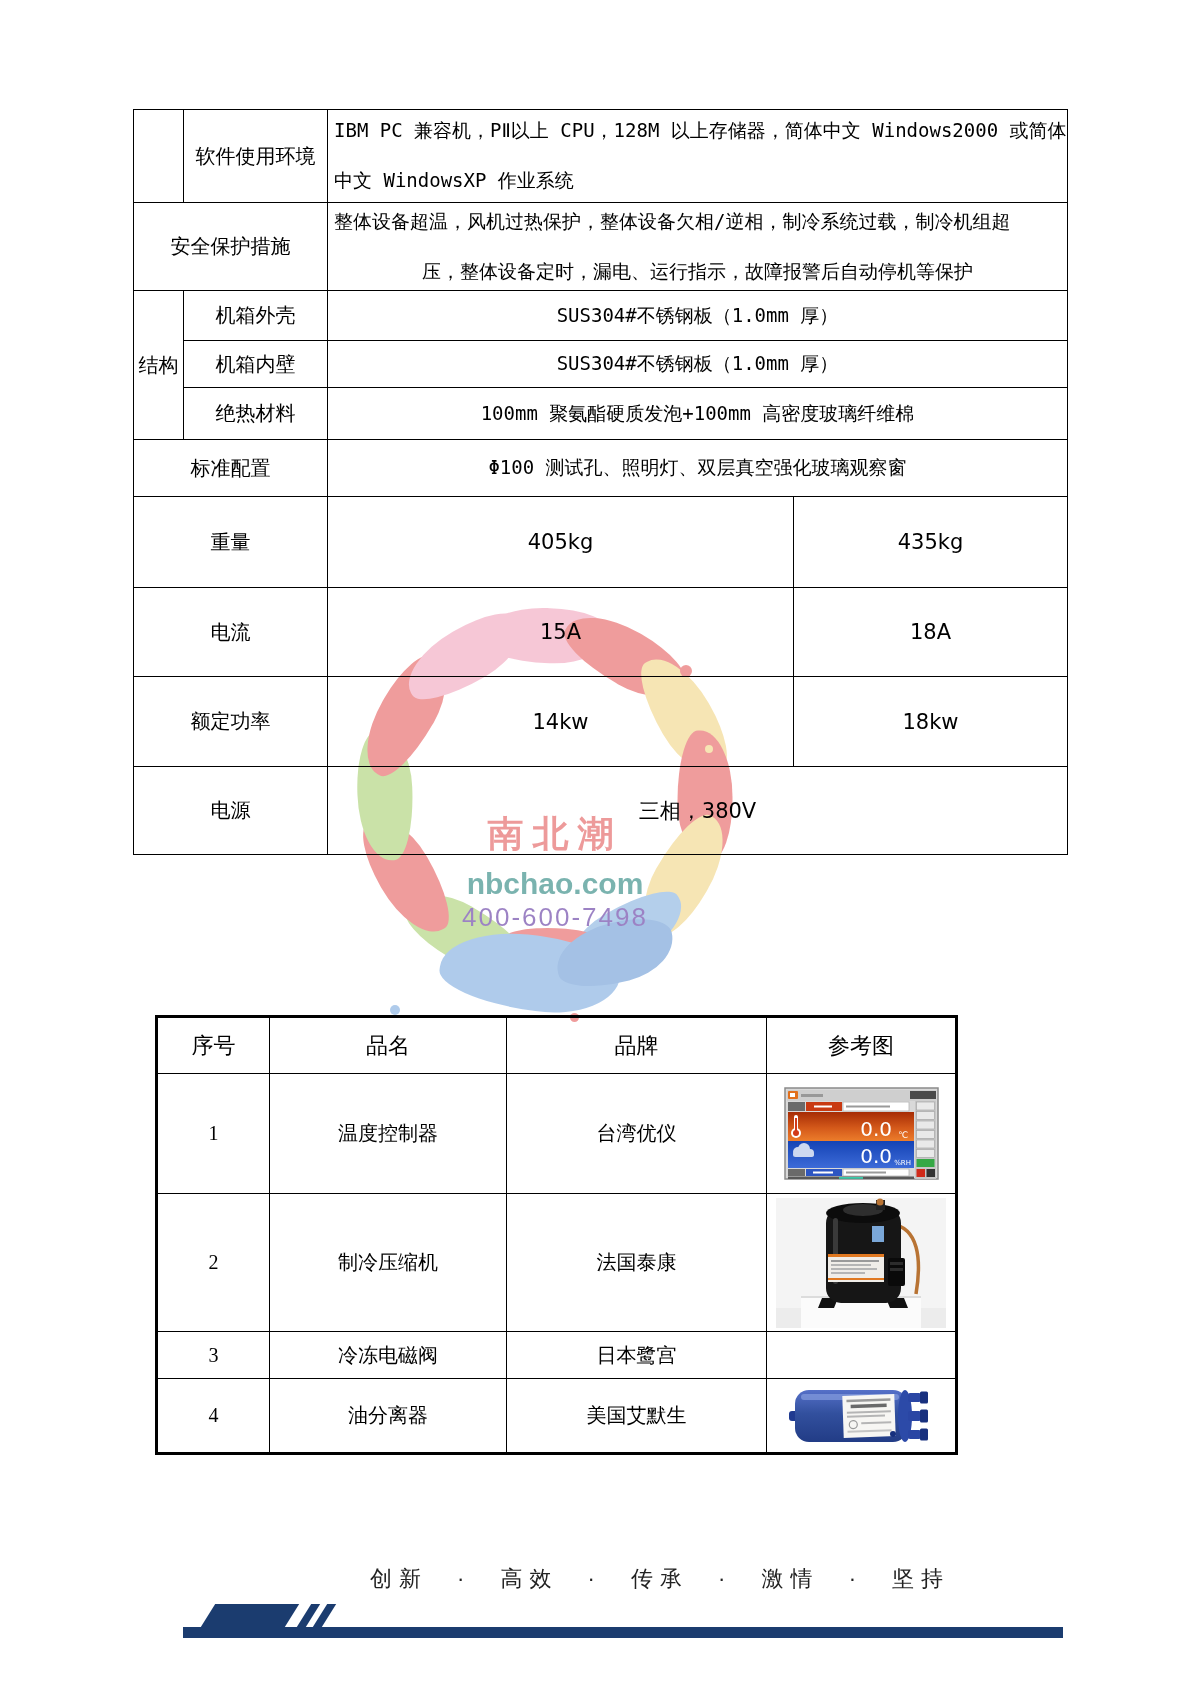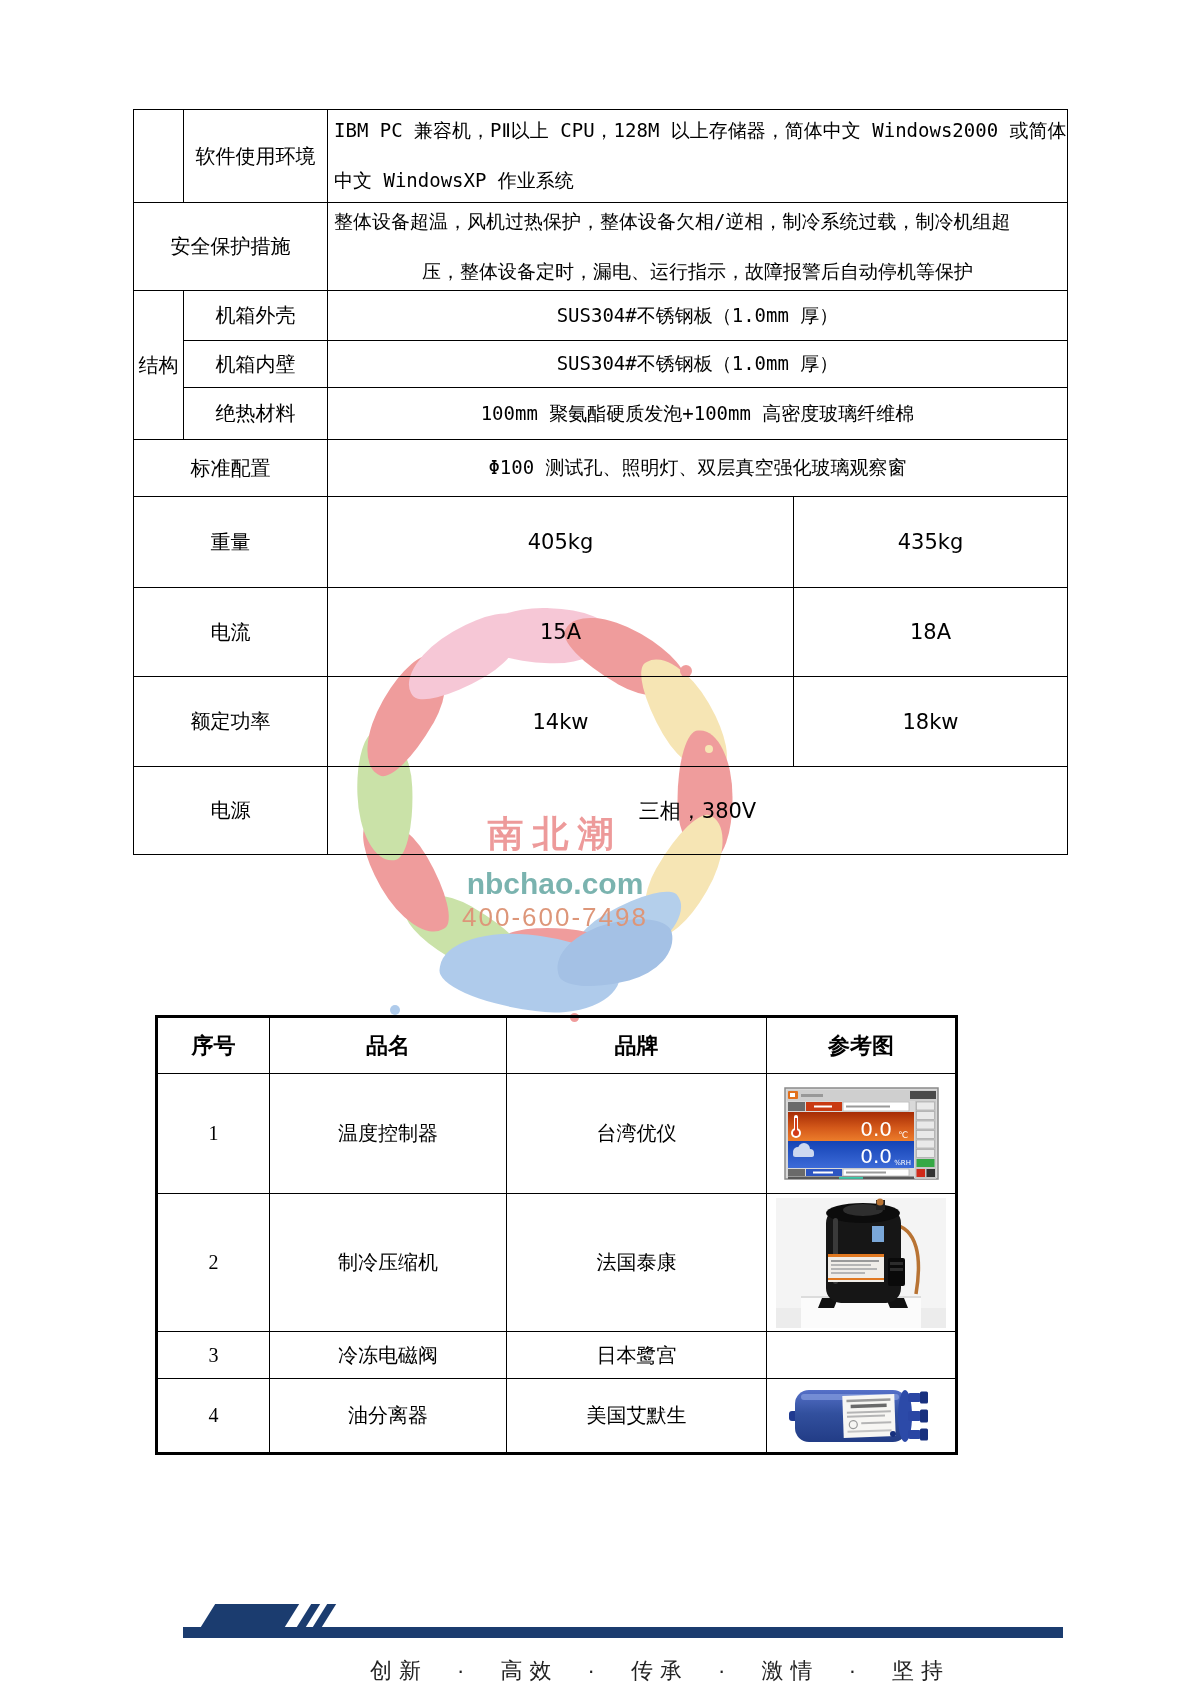--- a/index.html
+++ b/index.html
@@ -8,48 +8,48 @@
 
   
   .watermark{position:absolute;left:350px;top:605px;width:400px;height:420px;opacity:.55;z-index:0;}
   .blob{position:absolute;width:130px;height:55px;border-radius:52% 48% 45% 55%/60% 40% 62% 38%;}
   .dot{position:absolute;border-radius:50%;}
   .wm-text{position:absolute;left:60px;top:205px;width:290px;text-align:center;z-index:1;}
   .wm-brand{font-size:36px;font-weight:bold;color:#df4848;letter-spacing:9px;
             font-family:"Liberation Serif",serif;}
   .wm-domain{font-size:30px;font-weight:bold;color:#0f766e;margin-top:8px;
              font-family:"Liberation Sans",sans-serif;}
-  .wm-phone{font-size:26px;color:#c2410c;letter-spacing:2px;margin-top:1px;
+  .wm-phone{font-size:26px;color:#4c1d95;letter-spacing:2px;margin-top:1px;
             font-family:"Liberation Sans",sans-serif;}
 
   
   table{border-collapse:collapse;table-layout:fixed;position:absolute;z-index:1;background:transparent;}
   td,th{border:1px solid #000;padding:0;text-align:center;vertical-align:middle;
         font-size:20px;background:transparent;overflow:hidden;}
 
   .spec{left:133px;top:109px;width:934px;}
   .spec .lbl{font-size:20px;}
   .v-mono{font-family:"DejaVu Sans Mono",monospace;font-size:19px;}
   .v-sans{font-family:"DejaVu Sans",sans-serif;font-size:21px;}
   .two-line{display:flex;flex-direction:column;justify-content:space-around;height:100%;gap:24px;}
   .tl-left{text-align:left;padding-left:6px;}
   .tl-center{text-align:center;}
 
   .parts{left:155px;top:1015px;width:800px;border:3px solid #000;}
-  .parts th{font-size:22px;font-weight:bold;}
+  .parts th{font-size:22px;font-weight:normal;}
   .parts td{font-size:20px;}
   .imgcell{vertical-align:middle;}
   .imgwrap{display:flex;align-items:center;justify-content:center;height:100%;}
 
   
   .section-heading{position:absolute;left:130px;top:903px;font-size:28px;font-weight:800;
                    letter-spacing:2px;font-family:"Liberation Sans",sans-serif;z-index:1;}
 
   
-  .footer-slogan{position:absolute;left:310px;top:1656px;width:700px;text-align:center;
+  .footer-slogan{position:absolute;left:310px;top:1564px;width:700px;text-align:center;
                  font-size:22px;color:#222;letter-spacing:7px;word-spacing:16px;z-index:1;
                  font-family:"Liberation Sans",sans-serif;}
   .footer-bar{position:absolute;left:183px;top:1627px;width:880px;height:11px;background:#1b3c6f;z-index:1;}
   .footer-para{position:absolute;left:208px;top:1604px;width:84px;height:23px;background:#1b3c6f;
                transform:skewX(-32deg);z-index:2;}
   .footer-slash{position:absolute;top:1604px;width:9px;height:23px;background:#1b3c6f;
                 transform:skewX(-32deg);z-index:2;}
 </style>
 </head>
 <body>

